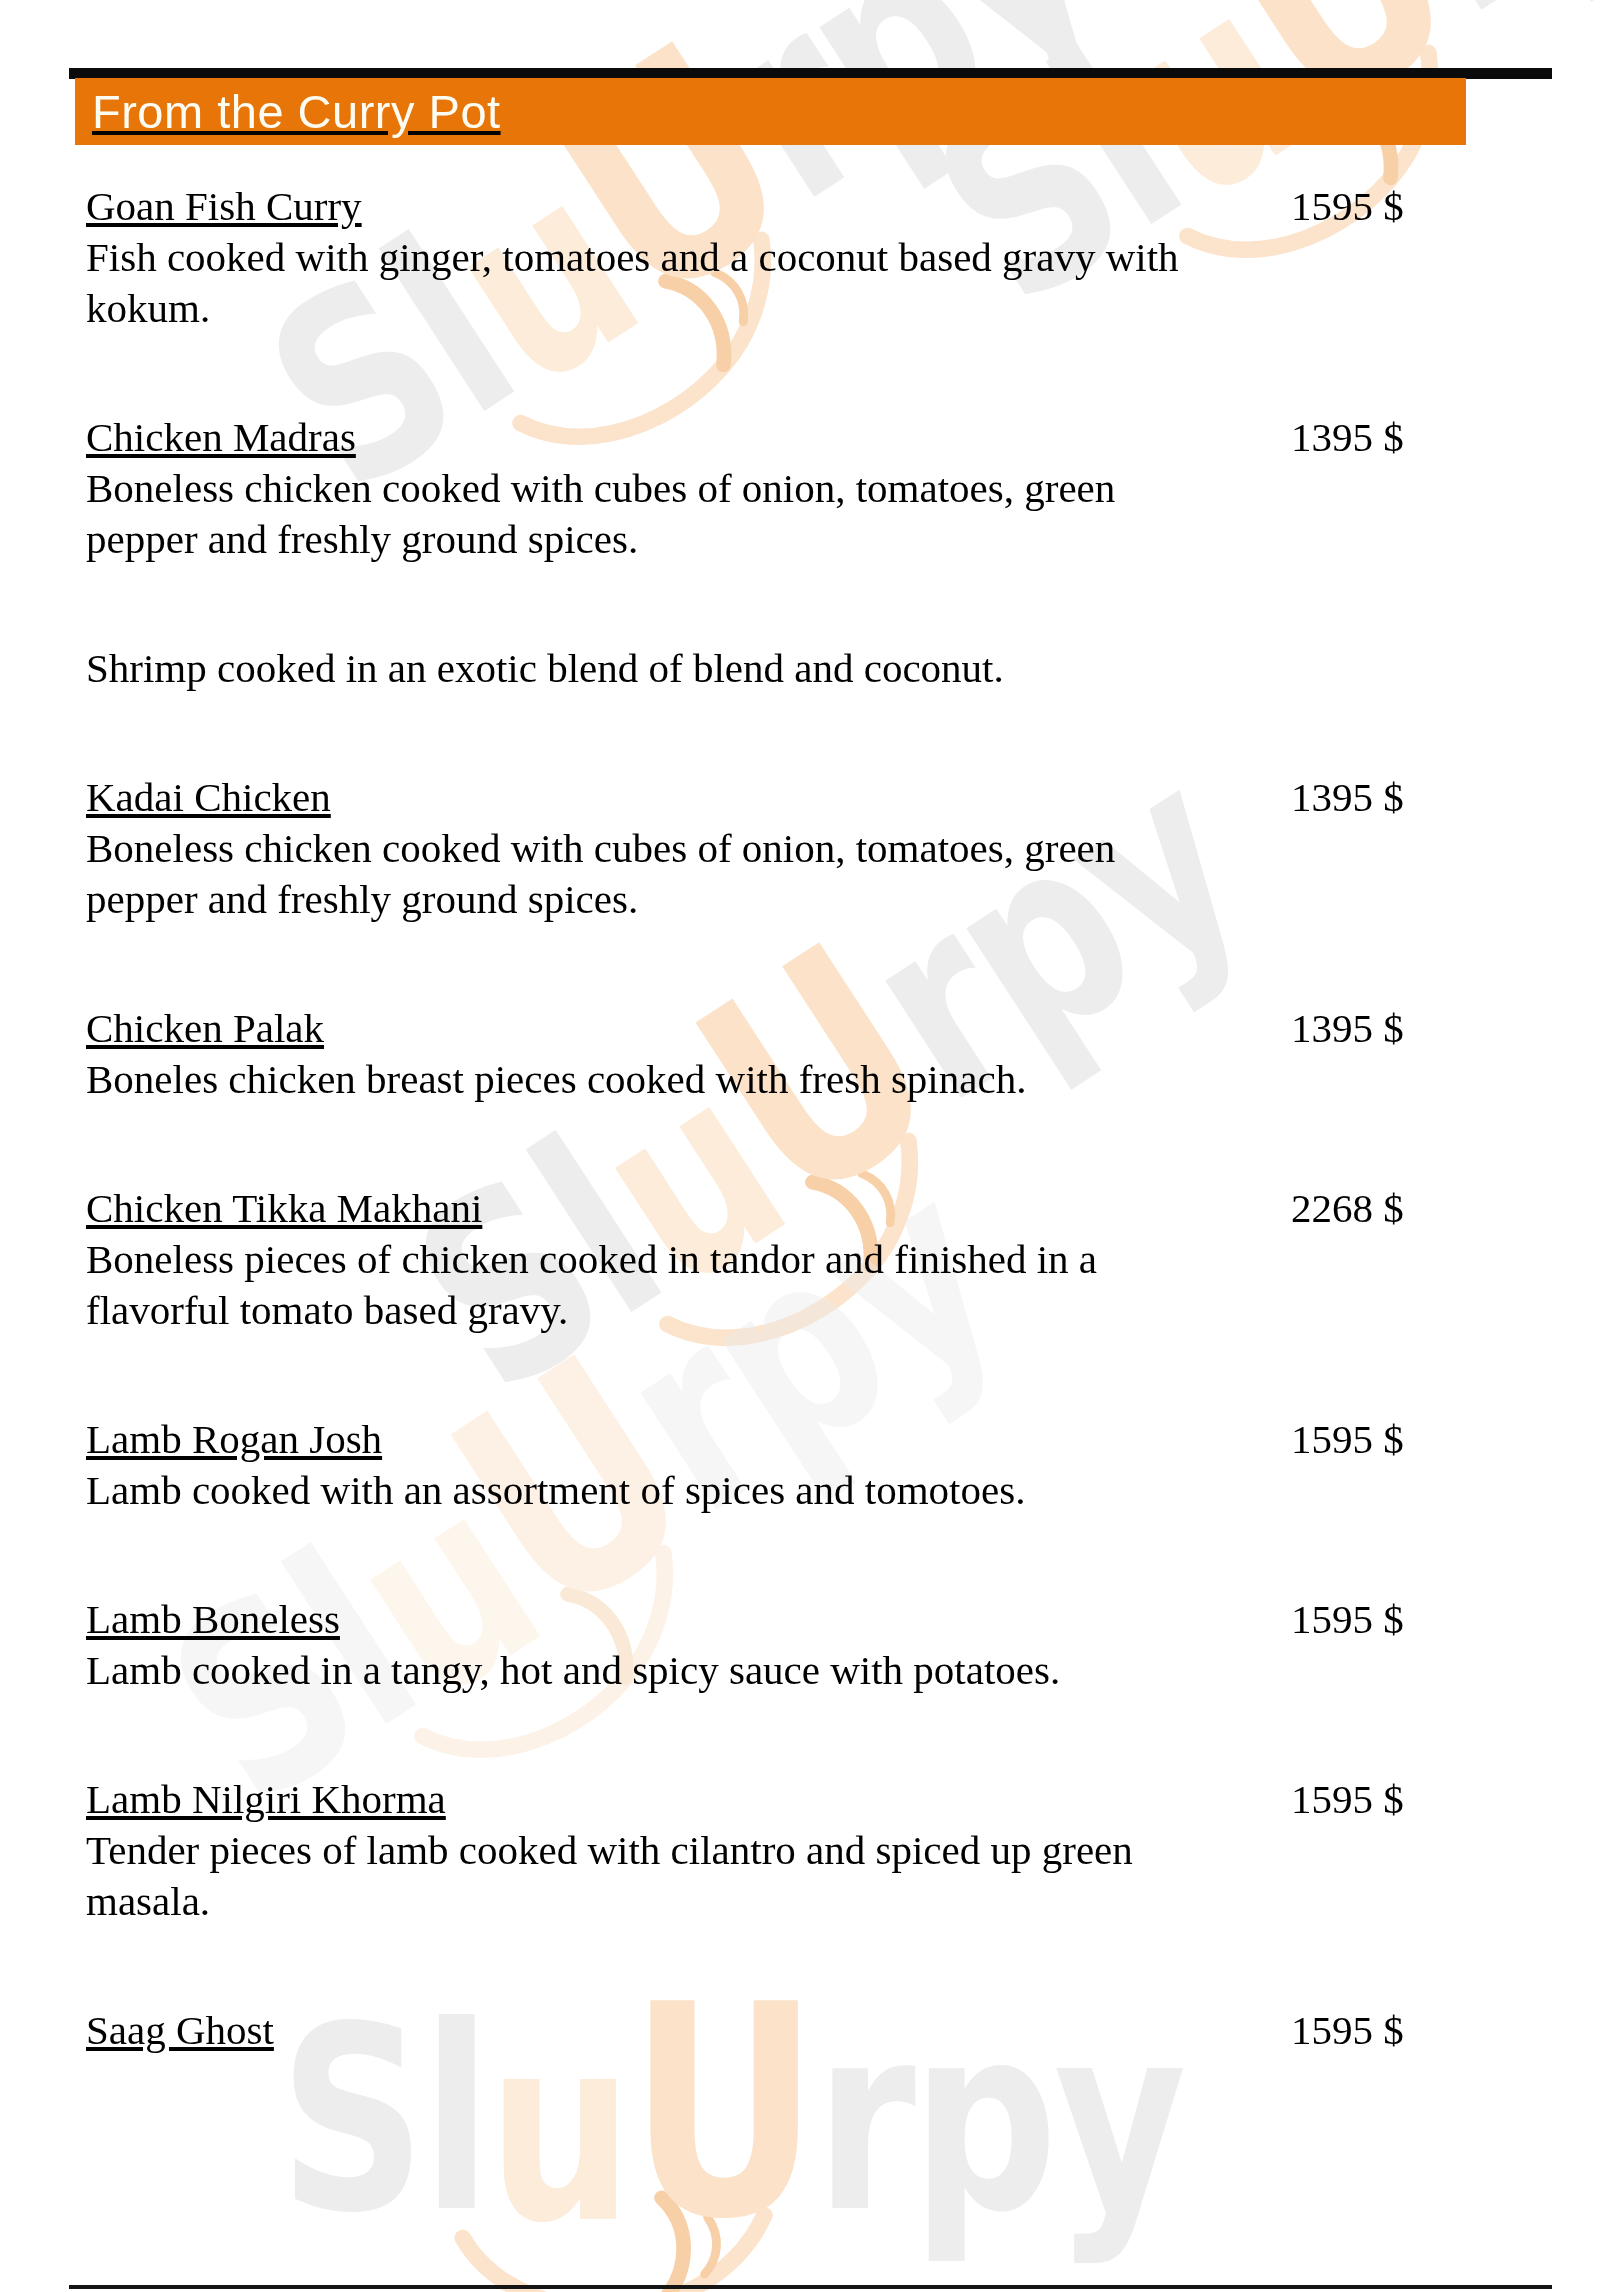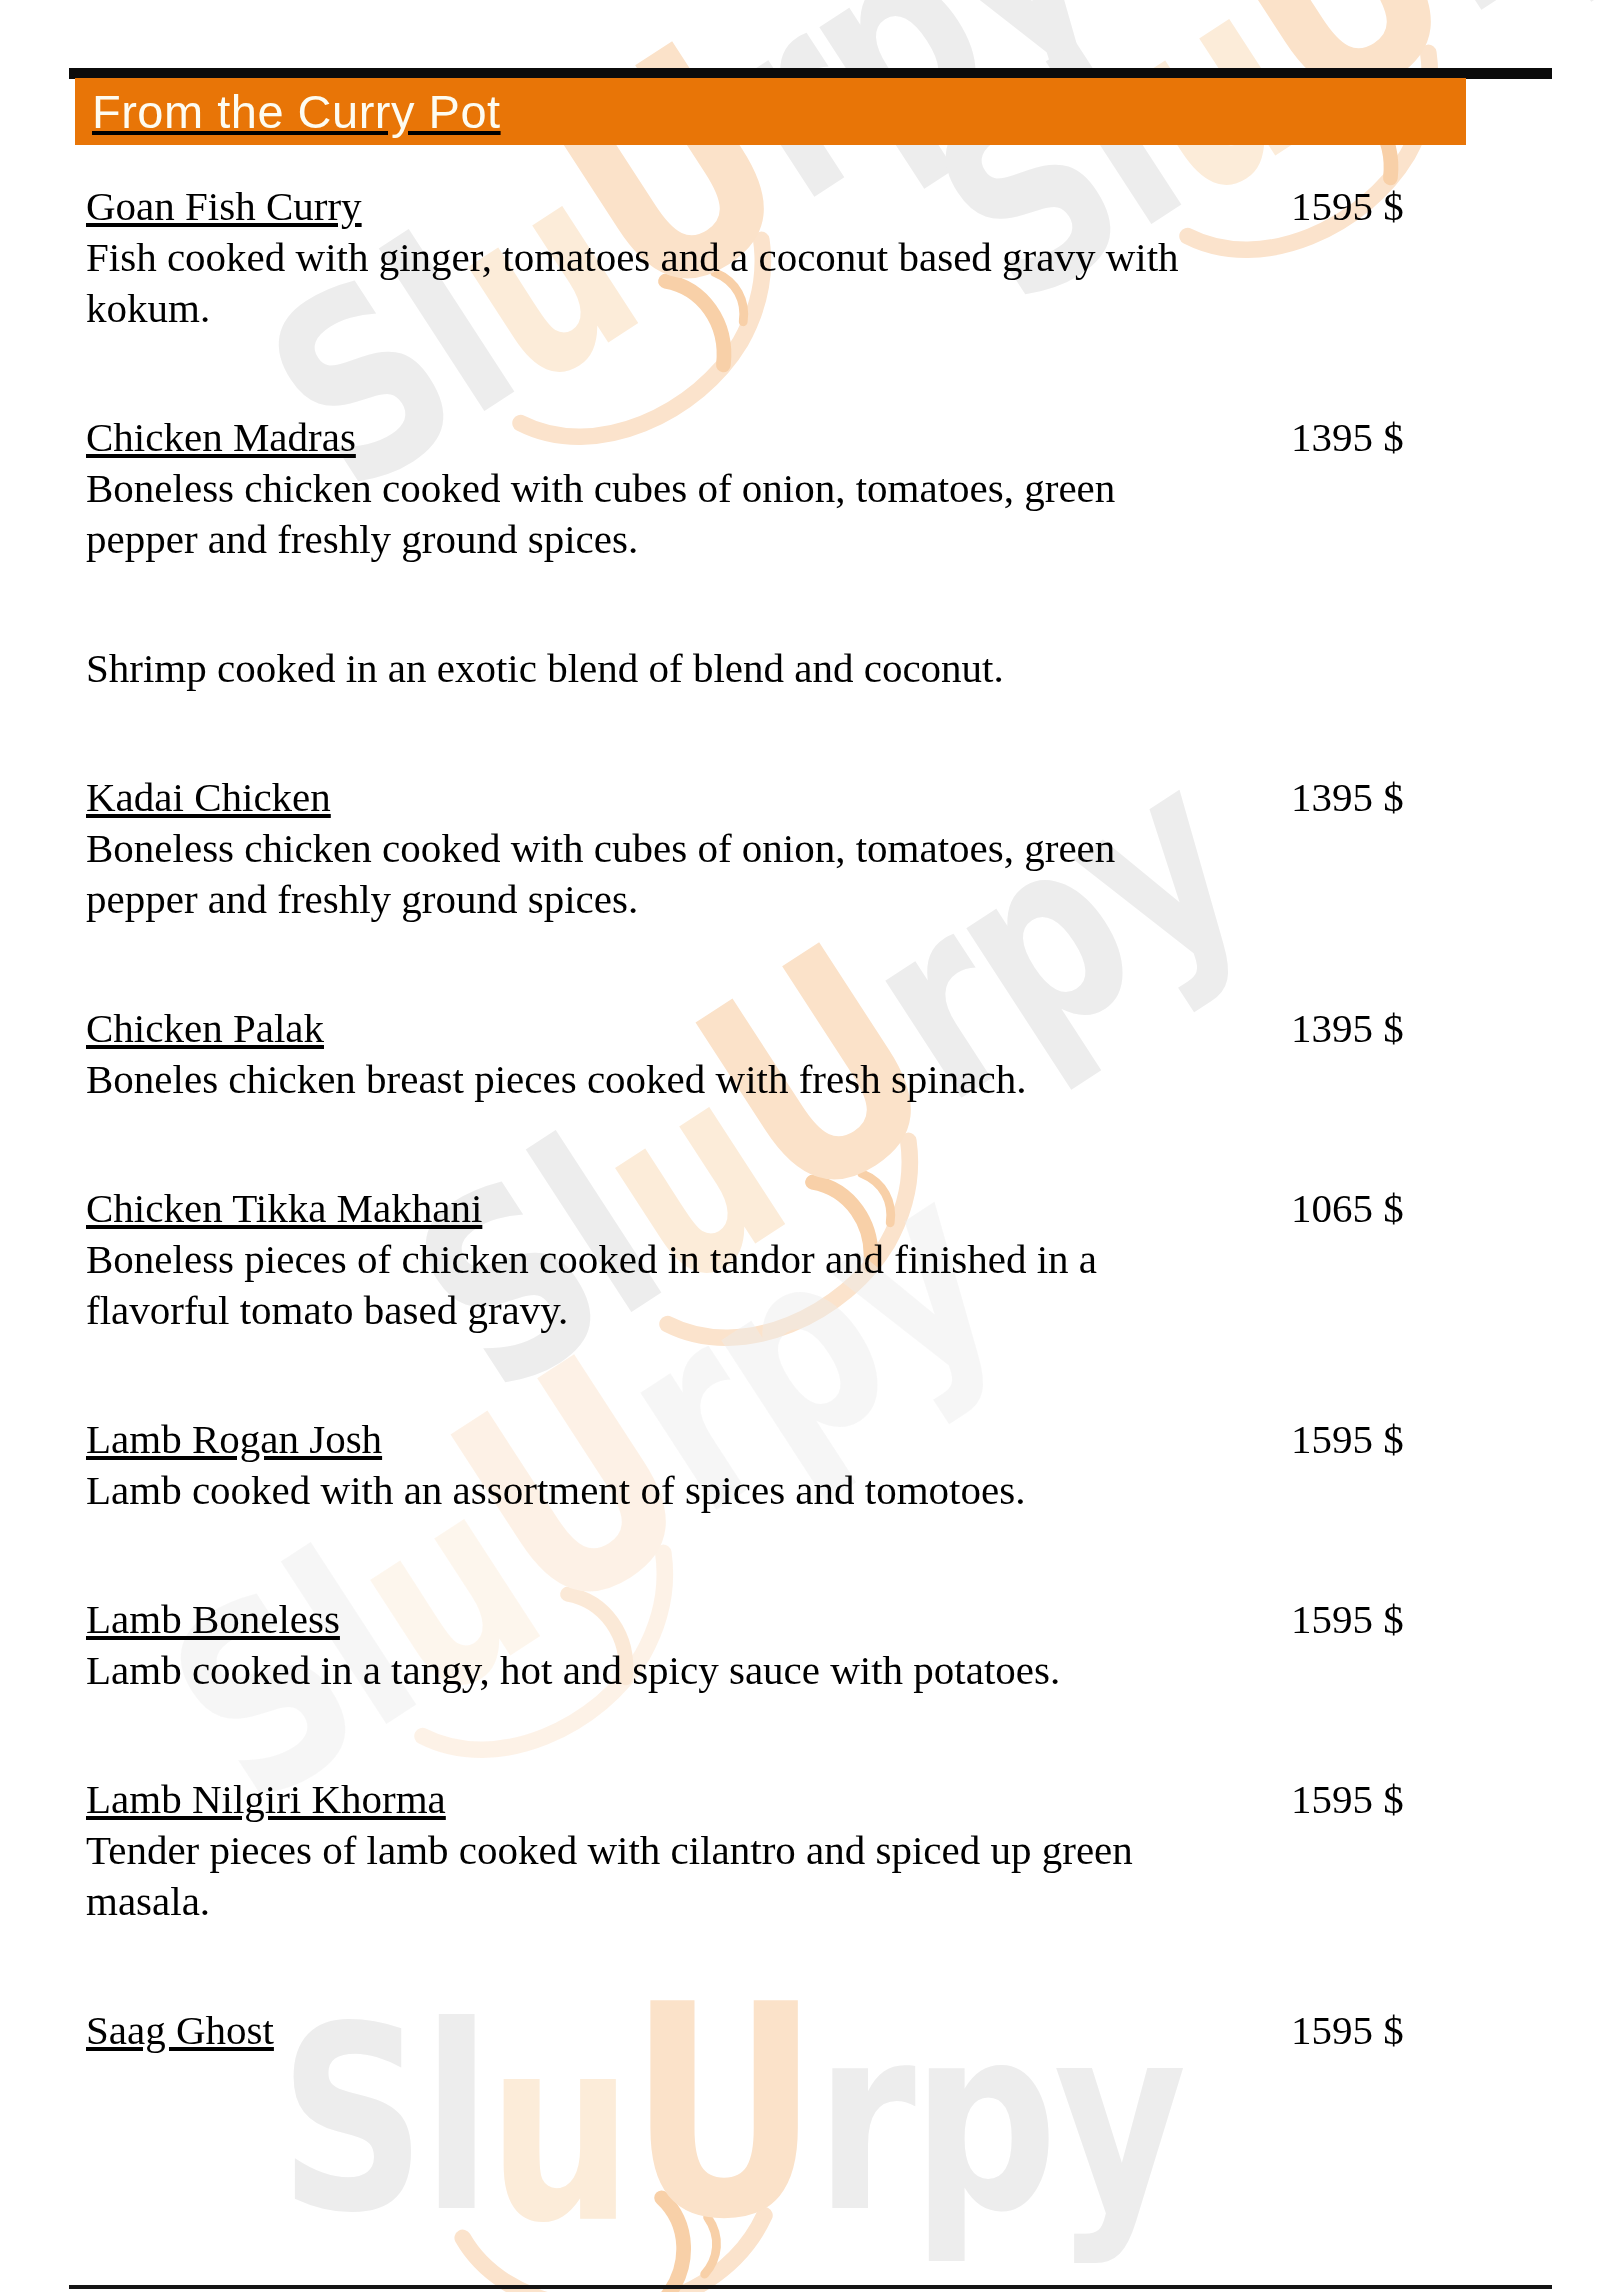--- a/index.html
+++ b/index.html
@@ -167,21 +167,21 @@
     <div class="item-row">
       <span class="item-name">Chicken Palak</span>
       <span class="item-price">1395 $</span>
     </div>
     <div class="item-desc">Boneles chicken breast pieces cooked with fresh spinach.</div>
   </div>
 
   <div class="item">
     <div class="item-row">
       <span class="item-name">Chicken Tikka Makhani</span>
-      <span class="item-price">1065 $</span>
+      <span class="item-price">2268 $</span>
     </div>
     <div class="item-desc">Boneless pieces of chicken cooked in tandor and finished in a
 flavorful tomato based gravy.</div>
   </div>
 
   <div class="item">
     <div class="item-row">
       <span class="item-name">Lamb Rogan Josh</span>
       <span class="item-price">1595 $</span>
     </div>

